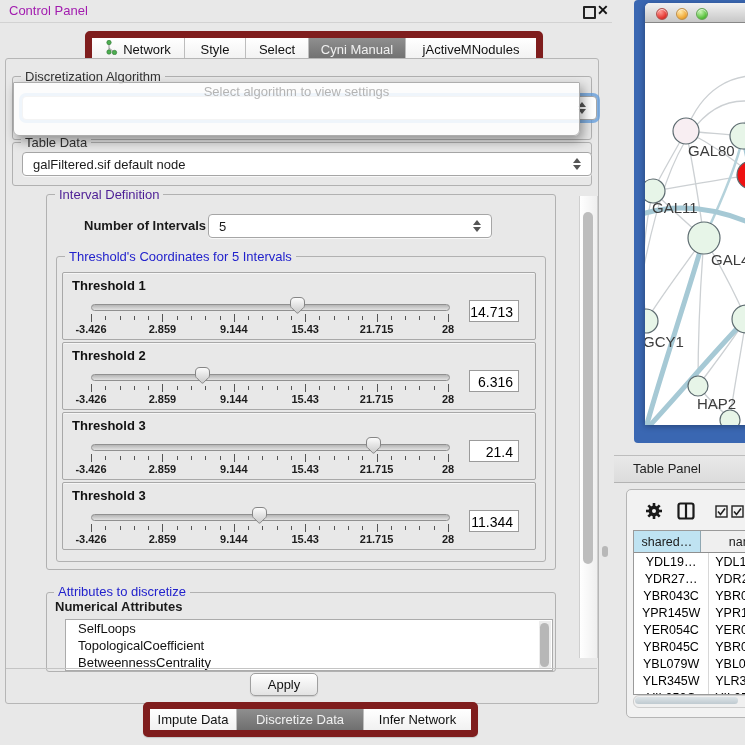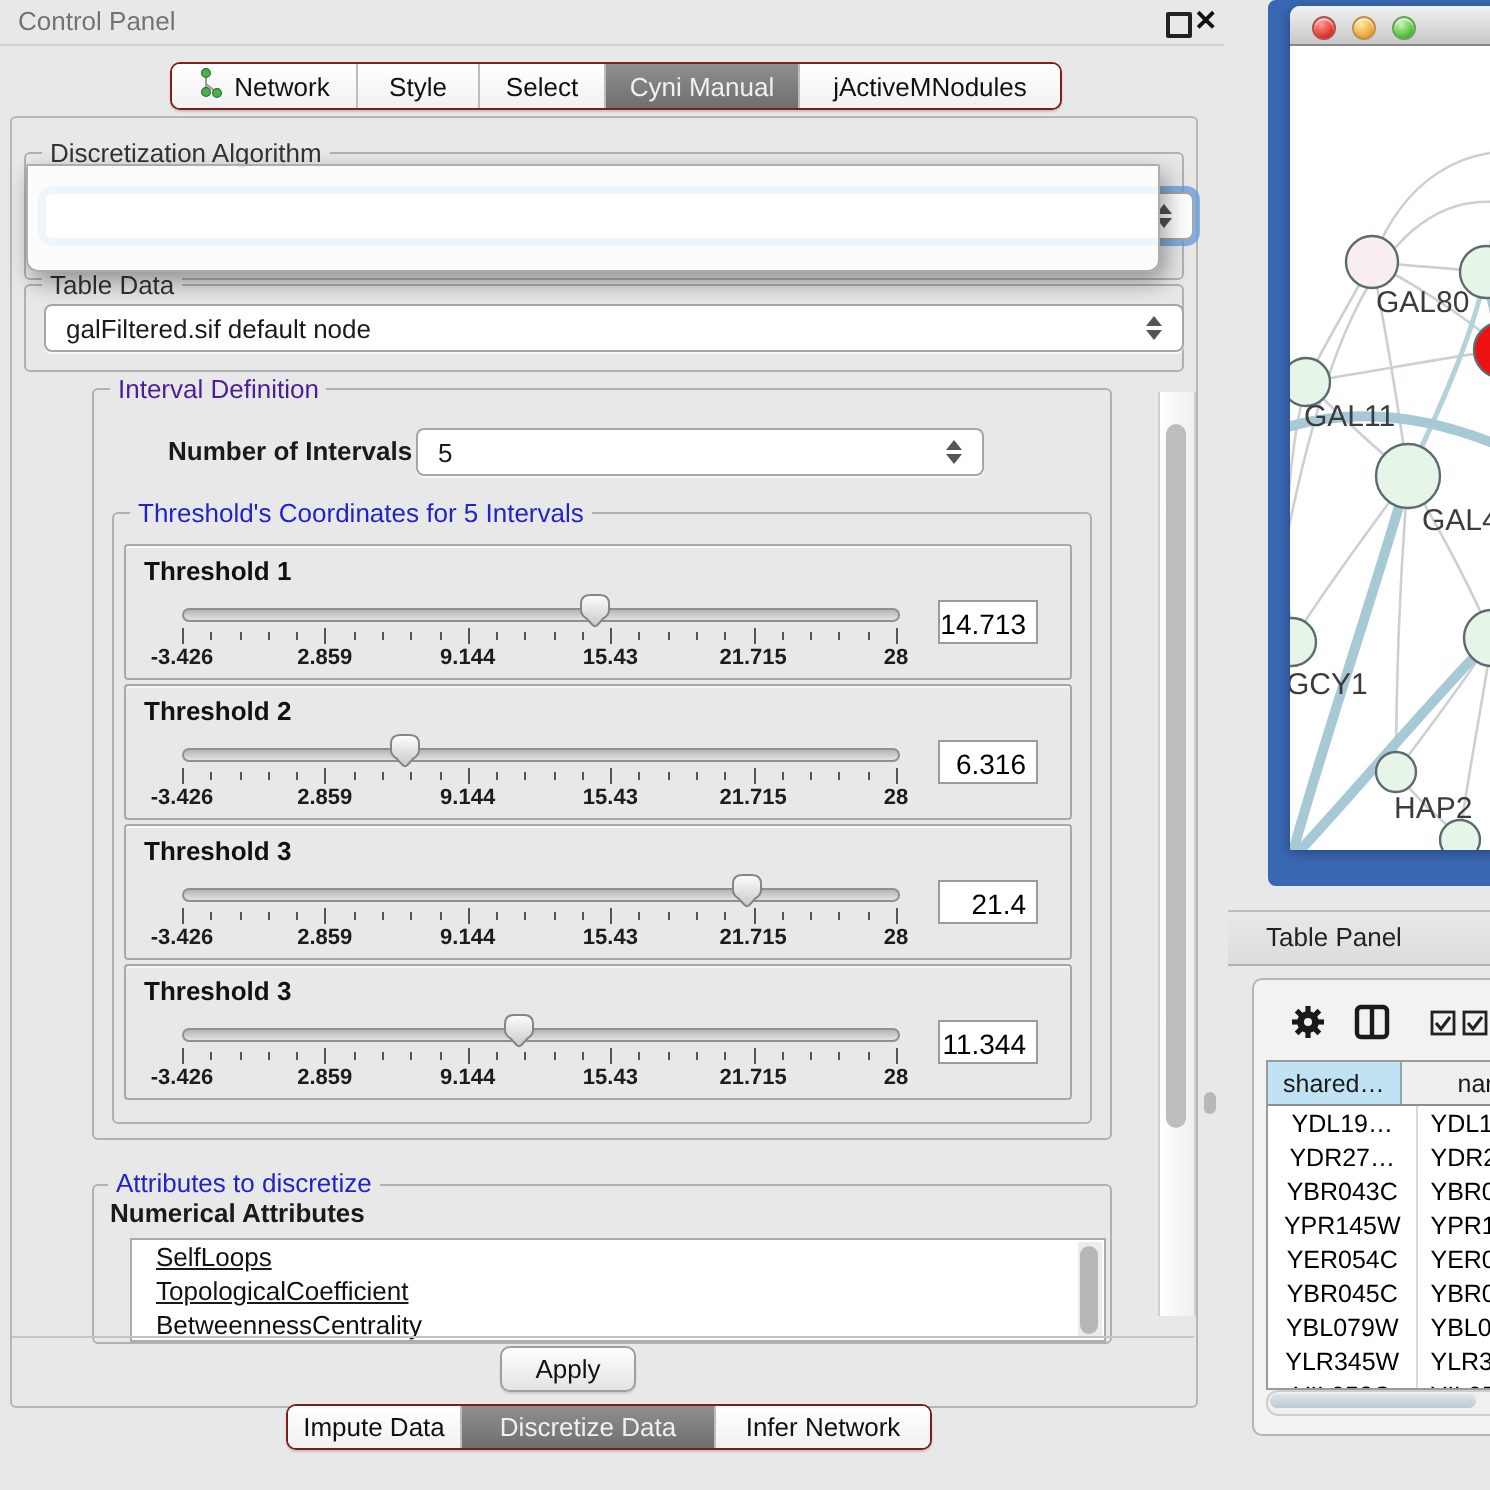--- a/index.html
+++ b/index.html
@@ -2,26 +2,26 @@
 <html><head>
 <meta charset="utf-8">
 <style>
   html,body{margin:0;padding:0;background:#d8d8d8;}
   .root{position:relative;width:745px;height:745px;background:#e8e8e8;overflow:hidden;
         font-family:"Liberation Sans",sans-serif;color:#1a1a1a;-webkit-font-smoothing:antialiased;}
   .abs{position:absolute;}
 
   
   .titlebar{left:0;top:0;width:612px;height:22px;background:#e8e8e8;border-bottom:1px solid #d2d2d2;}
-  .titlebar .t{position:absolute;left:9px;top:3px;font-size:13px;color:#737373;}
+  .titlebar .t{position:absolute;left:9px;top:3px;font-size:13px;color:#a21caf;}
   .winbtn-float{position:absolute;left:583px;top:6px;width:9px;height:9px;border:2px solid #222;border-radius:1px;}
   .winbtn-close{position:absolute;left:597px;top:2px;font-size:14px;font-weight:bold;color:#111;}
 
   
-  .segbar{display:flex;border:1px solid #7f1d1d;border-radius:5px;background:#fff;overflow:hidden;
+  .segbar{display:flex;border:7px solid #7f1d1d;border-radius:5px;background:#fff;overflow:hidden;
           box-shadow:0 1px 1px rgba(0,0,0,.15);}
   .seg{display:flex;align-items:center;justify-content:center;gap:5px;font-size:13px;color:#111;
        border-left:1px solid #bdbdbd;background:linear-gradient(#ffffff,#f1f1f1);white-space:nowrap;}
   .seg:first-child{border-left:none;}
   .seg.sel{background:linear-gradient(#8f8f8f,#6f6f6f);color:#f0f0f0;}
   #top-tabs{left:85px;top:31px;height:22px;}
   #top-tabs .seg:nth-child(1){width:92px;}
   #top-tabs .seg:nth-child(2){width:60px;}
   #top-tabs .seg:nth-child(3){width:62px;}
   #top-tabs .seg:nth-child(4){width:96px;}
@@ -64,21 +64,21 @@
   .thumb{position:absolute;top:23px;width:17px;height:19px;margin-left:-8px;z-index:5;}
   .scale-ticks{position:absolute;left:28px;top:41px;width:357px;height:9px;}
   .scale-ticks i{position:absolute;top:2px;width:1px;height:4px;background:#555;}
   .scale-ticks i.major{top:0;height:8px;}
   .scale-labels{position:absolute;left:28px;top:50px;width:357px;height:12px;}
   .scale-labels b{position:absolute;transform:translateX(-50%);font-size:11px;font-weight:bold;color:#1c1c1c;white-space:nowrap;}
   .valbox{position:absolute;left:406px;top:27px;width:50px;height:22px;background:#fff;border:1px solid #9b9b9b;
           font-size:14px;text-align:right;line-height:22px;padding-right:5px;box-sizing:border-box;color:#000;}
 
   
-  .attr-list{position:absolute;left:18px;top:26px;width:486px;height:50px;background:#fff;border:1px solid #ababab;overflow:hidden;text-decoration:underline;}
+  .attr-list{position:absolute;left:18px;top:26px;width:486px;height:50px;background:#fff;border:1px solid #ababab;overflow:hidden;}
   .attr-item{font-size:13px;line-height:17px;padding-left:12px;color:#111;}
   .attr-scroll{position:absolute;right:1px;top:1px;width:12px;height:48px;background:#ececec;}
   .attr-scroll i{position:absolute;left:1px;top:2px;width:9px;height:44px;background:#b7b7b7;border-radius:5px;}
 
   .apply-btn{left:250px;top:673px;width:66px;height:21px;border:1px solid #9f9f9f;border-radius:5px;
              background:linear-gradient(#ffffff,#e3e3e3);font-size:13px;text-align:center;line-height:21px;color:#111;
              box-shadow:0 1px 1px rgba(0,0,0,.12);}
   .content-hr{left:6px;top:668px;width:591px;height:0;border-top:1px solid #c4c4c4;}
 
   
@@ -171,20 +171,21 @@
     <span class="glabel dark">Discretization Algorithm</span>
   </div>
   <div class="combo focusring" style="left:22px;top:96px;width:563px;height:22px;z-index:1;">
     <span class="stepper">
         <span class="up"></span>
         <span class="dn"></span>
       </span>
   </div>
 
   <div class="abs popup">
+    <div class="ph">Select algorithm to view settings</div>
   </div>
 
   <div class="grp" style="left:12px;top:142px;width:578px;height:42px;">
     <span class="glabel dark">Table Data</span>
   </div>
   <div class="combo" style="left:22px;top:152px;width:558px;height:22px;">
     <span>galFiltered.sif default node</span>
     <span class="stepper">
         <span class="up"></span>
         <span class="dn"></span>

